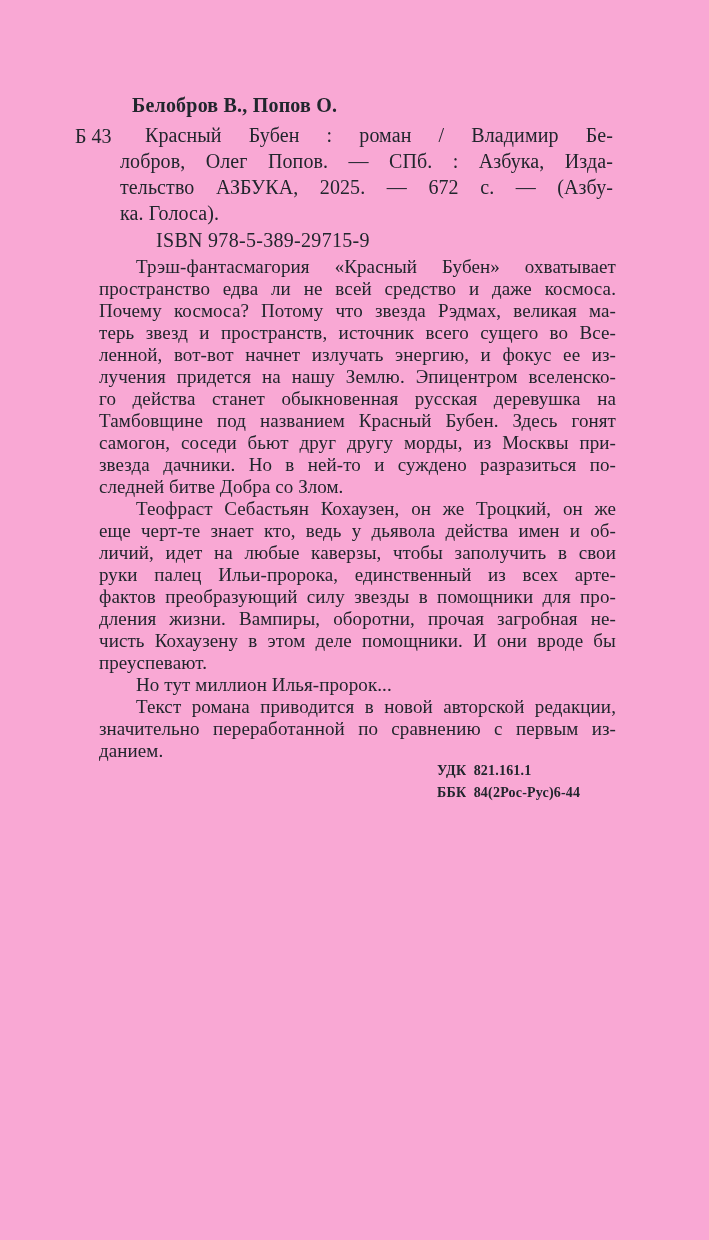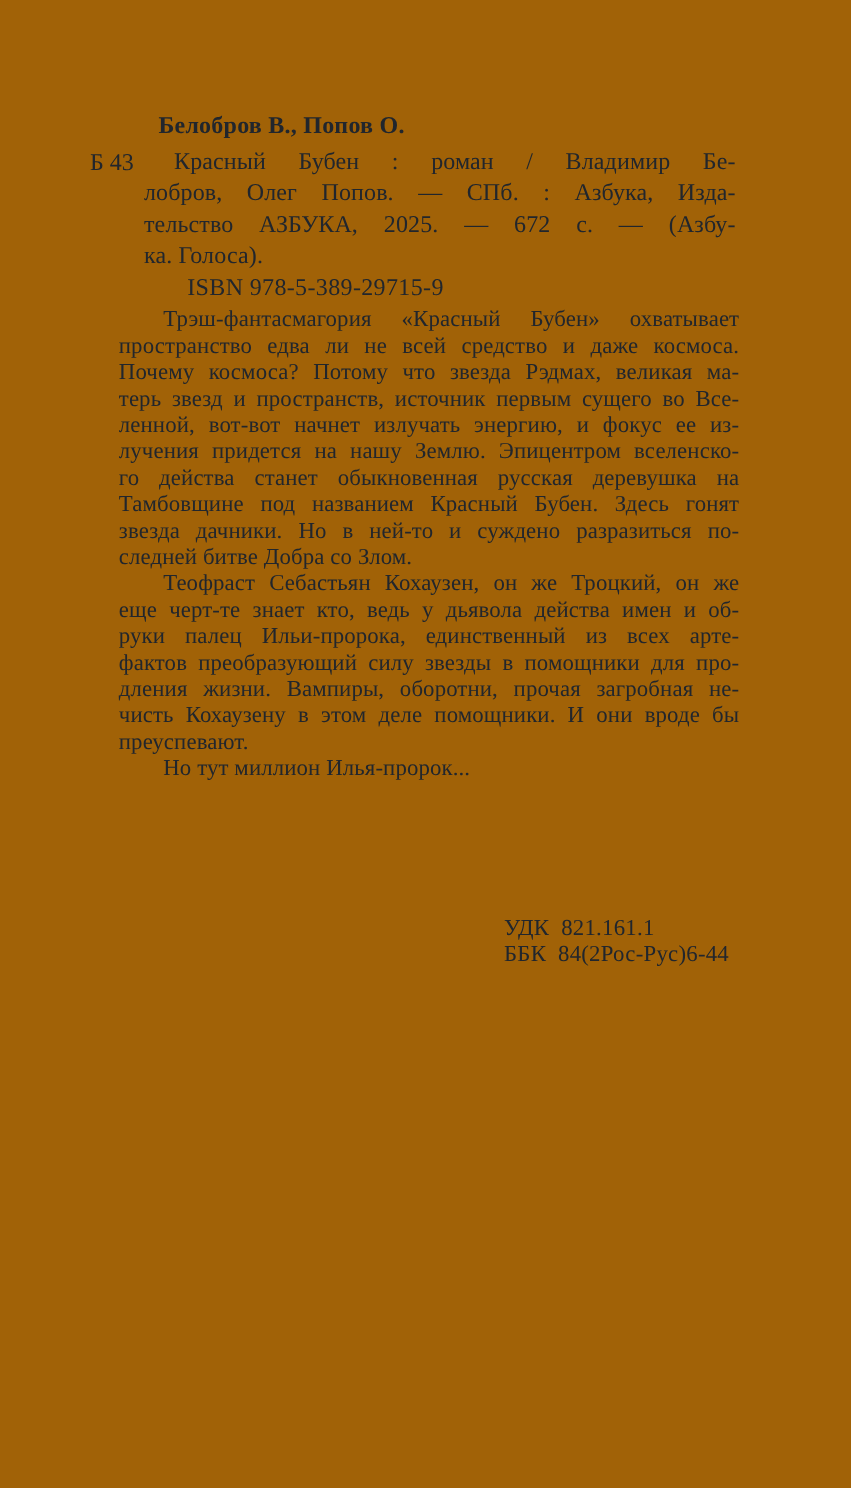--- a/index.html
+++ b/index.html
@@ -4,21 +4,21 @@
 <style>
   html, body {
     margin: 0;
     padding: 0;
     background: #ffffff;
   }
   .page {
     position: relative;
     width: 709px;
     height: 1240px;
-    background: #a16207;
+    background: #f9a8d4;
     color: #21262d;
     font-family: "Liberation Serif", "DejaVu Serif", serif;
     overflow: hidden;
   }
   .author-heading {
     position: absolute;
     left: 132px;
     top: 94px;
     font-size: 20px;
     font-weight: bold;
@@ -67,23 +67,23 @@
     text-align-last: left;
   }
   .para .line.first {
     padding-left: 37px;
   }
   .bib-record .line.first {
     padding-left: 25px;
   }
   .udk-code, .bbk-code {
     position: absolute;
-    left: 420px;
-    font-size: 19px;
-    font-weight: normal;
+    left: 437px;
+    font-size: 14px;
+    font-weight: bold;
     white-space: pre;
     letter-spacing: 0.2px;
   }
   .udk-code { top: 763px; }
   .bbk-code { top: 785px; }
 </style>
 </head>
 <body>
 
 <div class="page">
@@ -99,39 +99,46 @@
       <div class="line last">ка. Голоса).</div>
     </div>
 
   <div class="isbn-line">ISBN 978-5-389-29715-9</div>
 
   <div class="annotation">
     <div class="para">
         <div class="line first">Трэш-фантасмагория «Красный Бубен» охватывает</div>
         <div class="line">пространство едва ли не всей средство и даже космоса.</div>
         <div class="line">Почему космоса? Потому что звезда Рэдмах, великая ма-</div>
-        <div class="line">терь звезд и пространств, источник первым сущего во Все-</div>
+        <div class="line">терь звезд и пространств, источник всего сущего во Все-</div>
         <div class="line">ленной, вот-вот начнет излучать энергию, и фокус ее из-</div>
         <div class="line">лучения придется на нашу Землю. Эпицентром вселенско-</div>
         <div class="line">го действа станет обыкновенная русская деревушка на</div>
         <div class="line">Тамбовщине под названием Красный Бубен. Здесь гонят</div>
+        <div class="line">самогон, соседи бьют друг другу морды, из Москвы при-</div>
         <div class="line">звезда дачники. Но в ней-то и суждено разразиться по-</div>
         <div class="line last">следней битве Добра со Злом.</div>
       </div>
     <div class="para">
         <div class="line first">Теофраст Себастьян Кохаузен, он же Троцкий, он же</div>
         <div class="line">еще черт-те знает кто, ведь у дьявола действа имен и об-</div>
+        <div class="line">личий, идет на любые каверзы, чтобы заполучить в свои</div>
         <div class="line">руки палец Ильи-пророка, единственный из всех арте-</div>
         <div class="line">фактов преобразующий силу звезды в помощники для про-</div>
         <div class="line">дления жизни. Вампиры, оборотни, прочая загробная не-</div>
         <div class="line">чисть Кохаузену в этом деле помощники. И они вроде бы</div>
         <div class="line last">преуспевают.</div>
       </div>
     <div class="para">
         <div class="line first last">Но тут миллион Илья-пророк...</div>
+      </div>
+    <div class="para">
+        <div class="line first">Текст романа приводится в новой авторской редакции,</div>
+        <div class="line">значительно переработанной по сравнению с первым из-</div>
+        <div class="line last">данием.</div>
       </div>
   </div>
 
   <div class="udk-code">УДК  821.161.1</div>
 
   <div class="bbk-code">ББК  84(2Рос-Рус)6-44</div>
 
 </div>
 
 </body></html>

